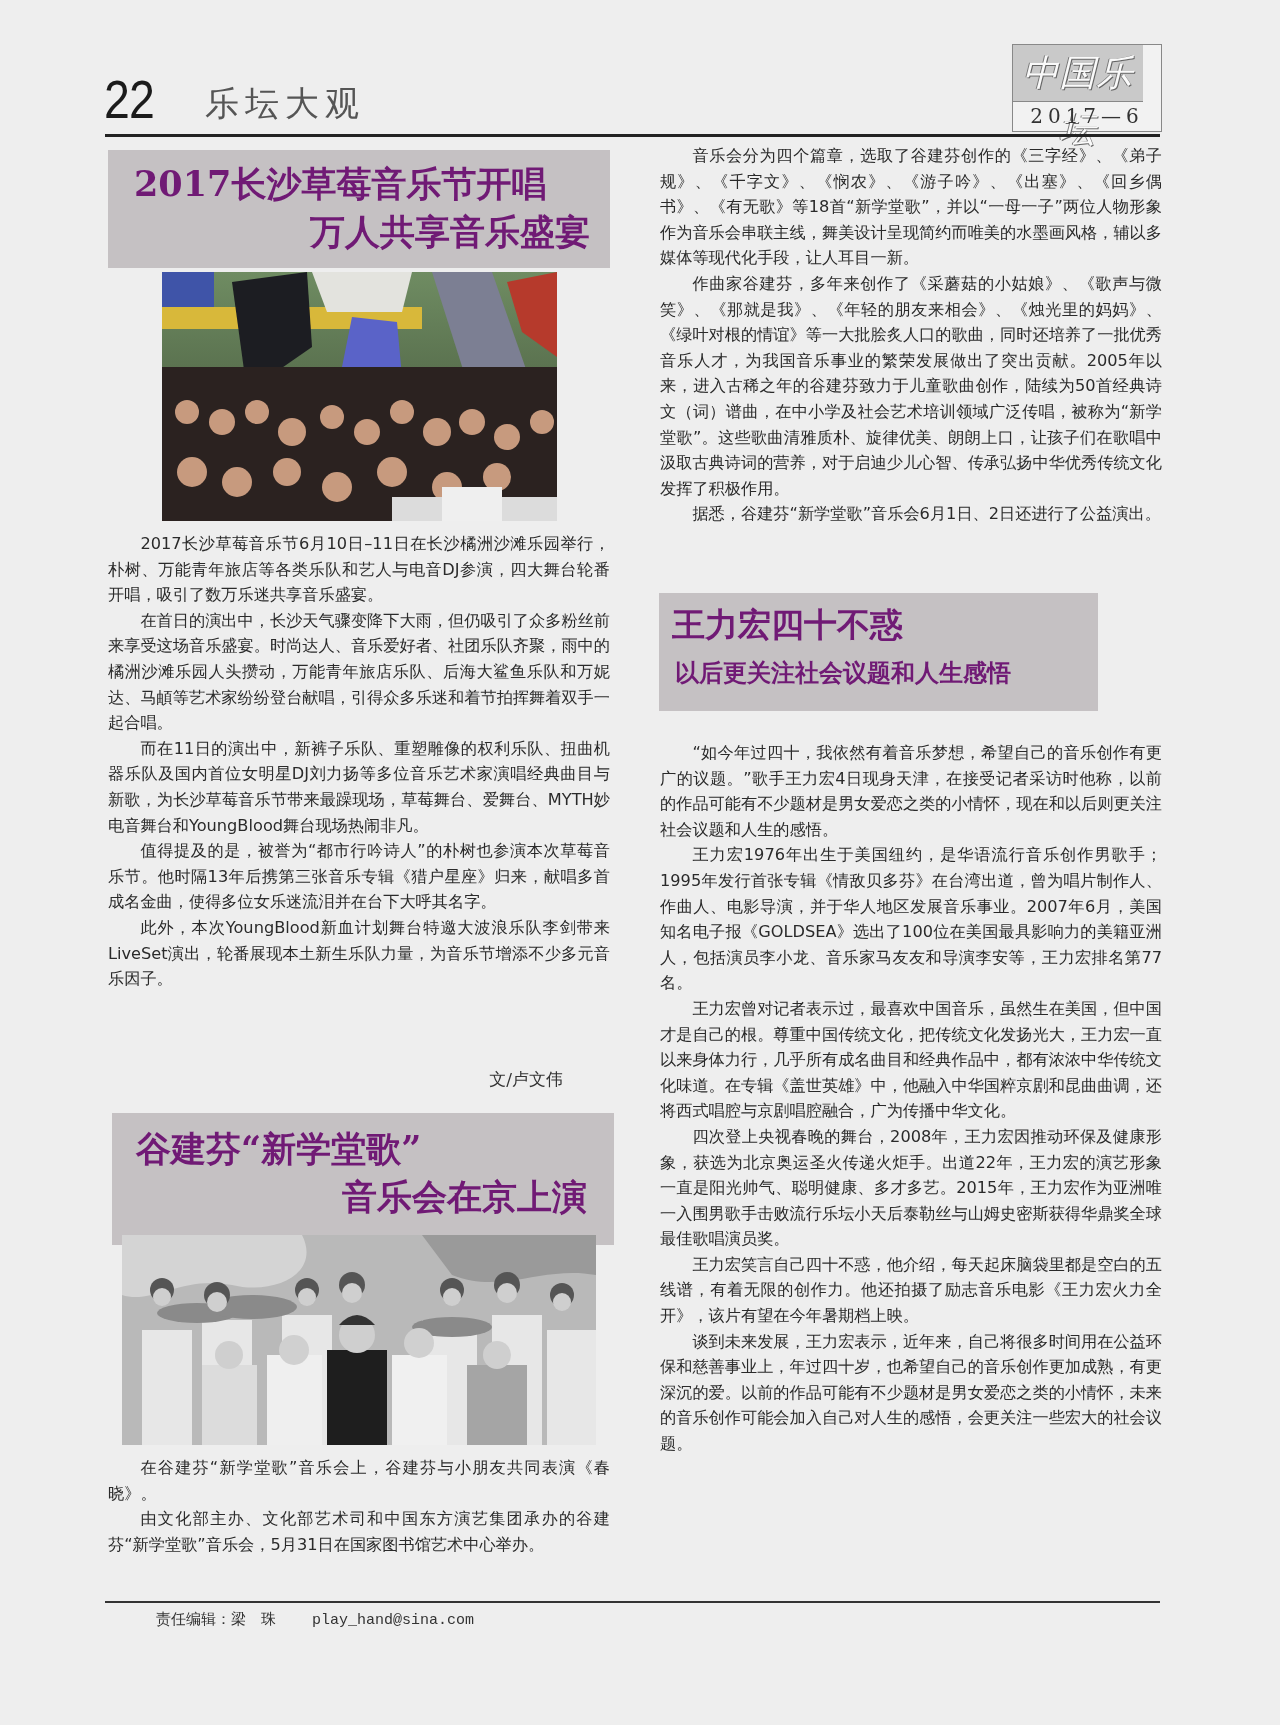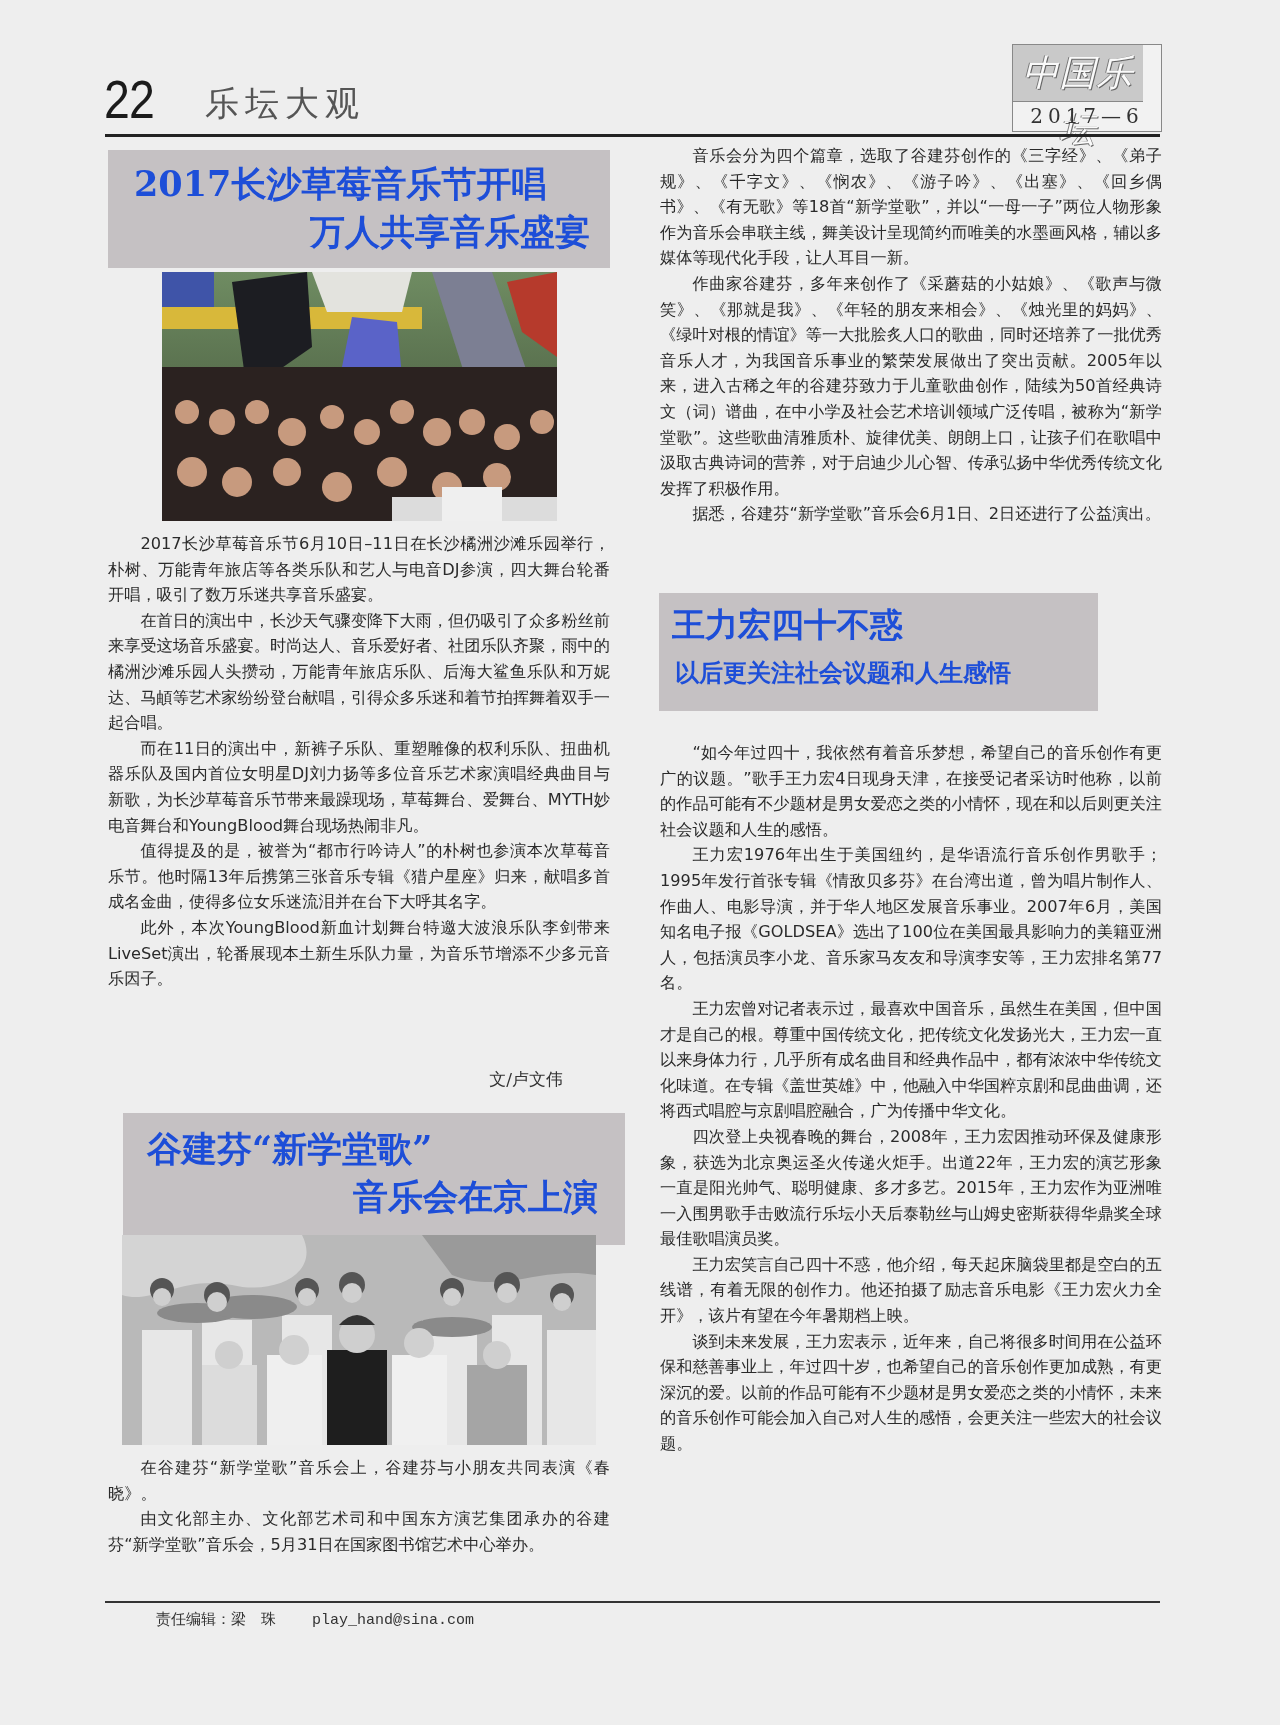--- a/index.html
+++ b/index.html
@@ -16,21 +16,21 @@
       font-family:"DejaVu Serif", serif; font-size:36px; color:#fafafa; text-shadow:1px 1px 0 #666, -1px 0 0 #777; text-align:center; line-height:56px; font-style:italic; letter-spacing:1px; }
     .mast-date { position:absolute; left:0; top:57px; width:148px; height:29px; text-align:center; line-height:29px;
       font-family:"DejaVu Serif", serif; font-size:20px; color:#333; letter-spacing:5px; }
     .rule-top { left:105px; top:134px; width:1055px; height:3px; background:#222; }
     .rule-bottom { left:105px; top:1601px; width:1055px; height:2px; background:#333; }
     .footer { left:156px; top:1610px; font-family:"Liberation Mono", monospace; font-size:15px; color:#333; }
     .footer .cn { font-family:"DejaVu Serif", serif; }
 
     
     .hbox { background:#c5c1c3; }
-    .hl { font-family:"DejaVu Serif", serif; font-weight:bold; color:#1d4ed8; position:absolute; white-space:nowrap; line-height:1; }
+    .hl { font-family:"DejaVu Serif", serif; font-weight:bold; color:#701a75; position:absolute; white-space:nowrap; line-height:1; }
     
     .txt { font-size:16.2px; line-height:25.6px; color:#2a2a2a; text-align:justify; }
     .txt p { margin:0; text-indent:2em; }
     .byline { text-align:right; font-family:"DejaVu Serif", serif; font-size:17px; color:#333; }
 
     
     .photo { overflow:hidden; }
   </style>
 </head>
 <body>
@@ -92,21 +92,21 @@
 
 <div class="abs txt" style="left:108px; top:531px; width:502px;">
   <p>2017长沙草莓音乐节6月10日–11日在长沙橘洲沙滩乐园举行，朴树、万能青年旅店等各类乐队和艺人与电音DJ参演，四大舞台轮番开唱，吸引了数万乐迷共享音乐盛宴。</p>
   <p>在首日的演出中，长沙天气骤变降下大雨，但仍吸引了众多粉丝前来享受这场音乐盛宴。时尚达人、音乐爱好者、社团乐队齐聚，雨中的橘洲沙滩乐园人头攒动，万能青年旅店乐队、后海大鲨鱼乐队和万妮达、马頔等艺术家纷纷登台献唱，引得众多乐迷和着节拍挥舞着双手一起合唱。</p>
   <p>而在11日的演出中，新裤子乐队、重塑雕像的权利乐队、扭曲机器乐队及国内首位女明星DJ刘力扬等多位音乐艺术家演唱经典曲目与新歌，为长沙草莓音乐节带来最躁现场，草莓舞台、爱舞台、MYTH妙电音舞台和YoungBlood舞台现场热闹非凡。</p>
   <p>值得提及的是，被誉为“都市行吟诗人”的朴树也参演本次草莓音乐节。他时隔13年后携第三张音乐专辑《猎户星座》归来，献唱多首成名金曲，使得多位女乐迷流泪并在台下大呼其名字。</p>
   <p>此外，本次YoungBlood新血计划舞台特邀大波浪乐队李剑带来LiveSet演出，轮番展现本土新生乐队力量，为音乐节增添不少多元音乐因子。</p>
 </div>
 <div class="abs byline" style="left:108px; top:1068px; width:455px;">文/卢文伟</div>
 
-<div class="abs hbox" style="left:123px; top:1113px; width:502px; height:132px;">
+<div class="abs hbox" style="left:112px; top:1113px; width:502px; height:132px;">
   <div class="hl" style="left:24px; top:18px; font-size:35px;">谷建芬“新学堂歌”</div>
   <div class="hl" style="left:230px; top:66px; font-size:35px;">音乐会在京上演</div>
 </div>
 
 <div class="abs photo" style="left:122px; top:1235px; width:474px; height:210px;">
   <svg width="474" height="210" viewBox="0 0 474 210">
     <rect width="474" height="210" fill="#b9b9b9"></rect>
     <path d="M0,0 L180,0 C200,40 150,60 110,50 C60,40 30,70 0,60 Z" fill="#d4d4d4"></path>
     <path d="M300,0 L474,0 L474,40 C420,30 380,60 330,40 Z" fill="#9a9a9a"></path>
     <g fill="#e7e7e7">

